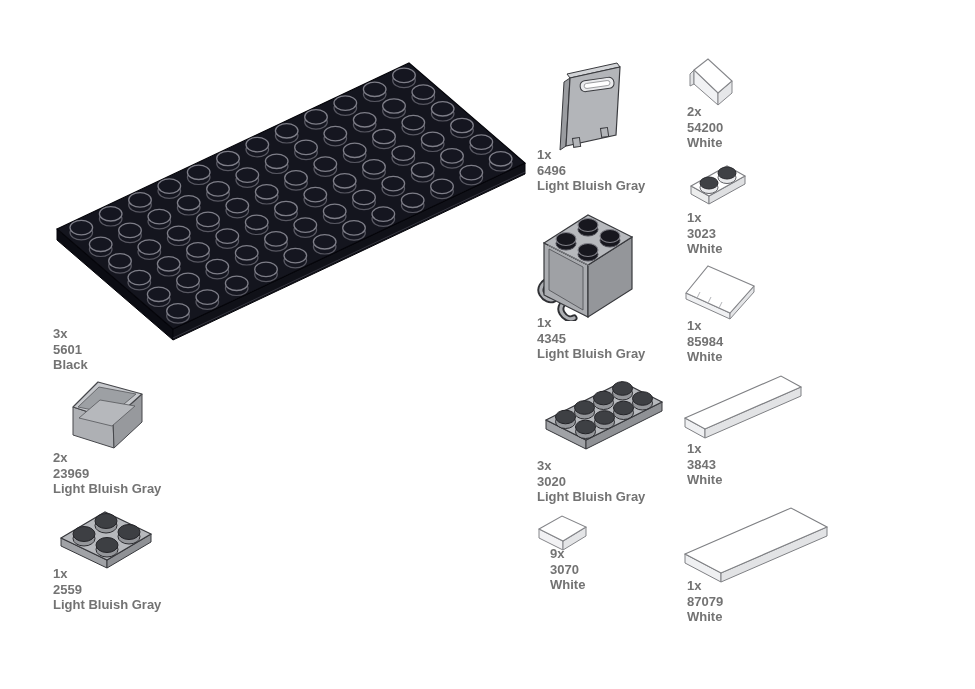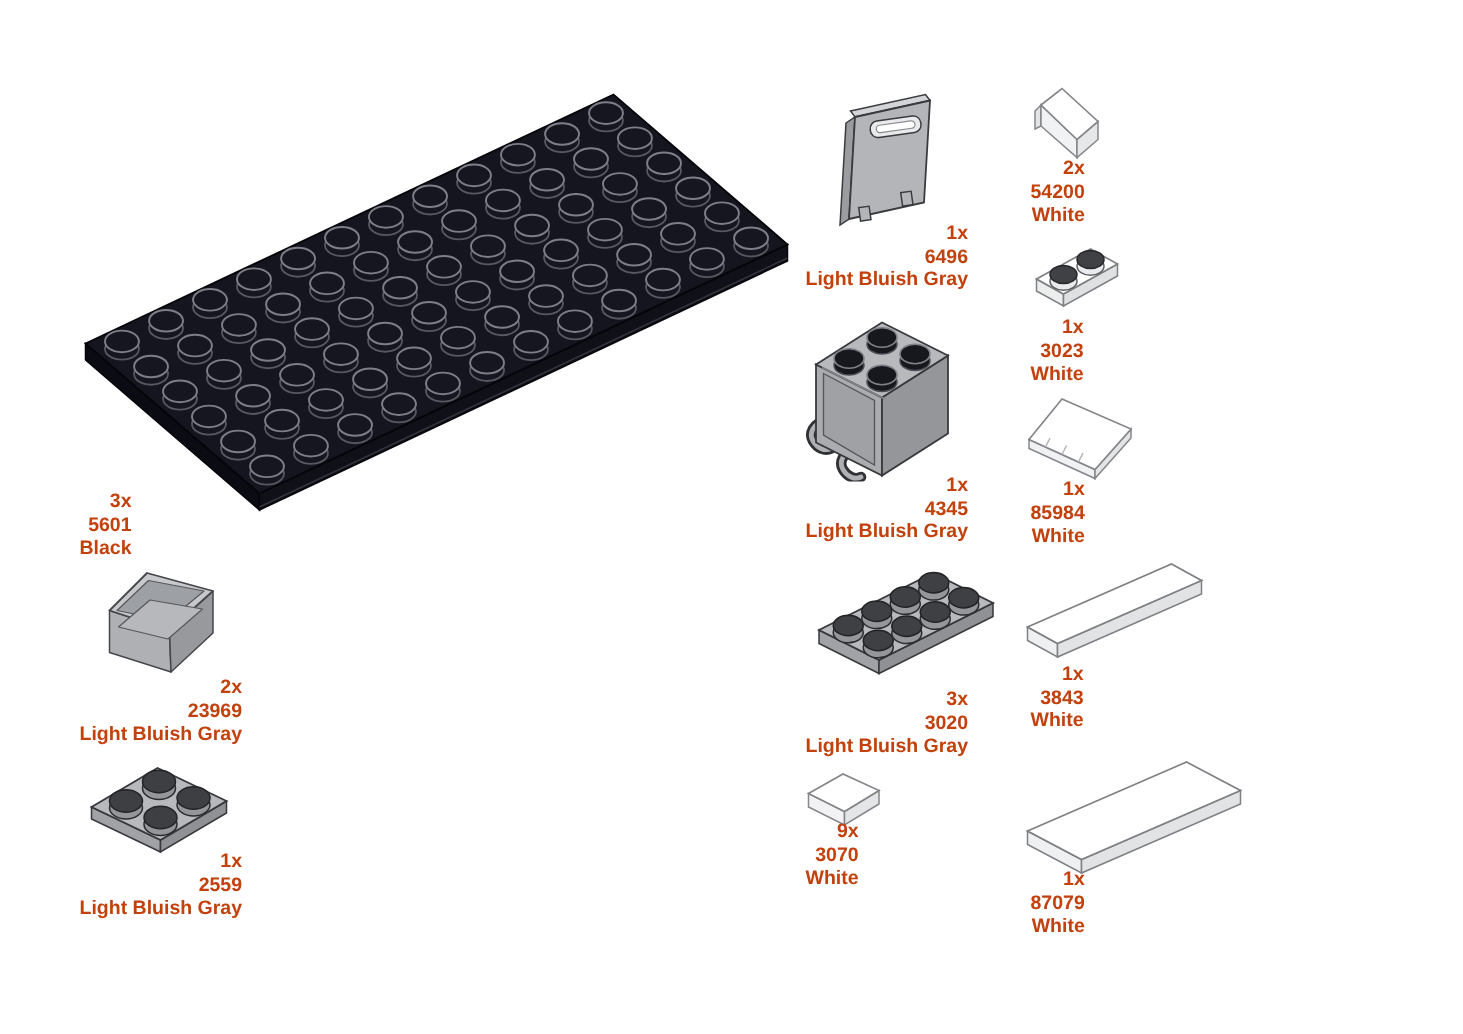--- a/index.html
+++ b/index.html
@@ -2,21 +2,21 @@
 <html><head>
 <meta charset="utf-8">
 <style>
   html,body{margin:0;padding:0;background:#ffffff;}
   body{width:975px;height:689px;position:relative;overflow:hidden;
        font-family:"Liberation Sans",sans-serif;}
   .canvas{position:absolute;inset:0;background:#ffffff;}
   figure.part{margin:0;}
   svg.pimg{position:absolute;}
   figcaption.plabel{position:absolute;font-weight:bold;font-size:13px;
-       line-height:15.5px;color:#c2410c;white-space:nowrap;text-align:right;}
+       line-height:15.5px;color:#737373;white-space:nowrap;}
   figcaption.plabel span{display:block;}
 </style>
 </head>
 <body>
 
 <div class="canvas">
 
   <figure class="part">
     <svg class="pimg" style="left:48px;top:10px;width:492px;height:345px" viewBox="0 0 492 345">
       <polygon points="9,219 125,319 125,330 9,230" fill="#0b0c13" stroke="#05050a" stroke-width="1"></polygon>
@@ -293,21 +293,21 @@
       <span>Light Bluish Gray</span>
     </figcaption>
   </figure>
 
   <figure class="part">
     <svg class="pimg" style="left:535px;top:508px;width:58px;height:48px" viewBox="0 0 58 48">
       <polygon points="4,21 28,33 28,42 4,30" fill="#f2f2f4" stroke="#85868a" stroke-width="1"></polygon>
       <polygon points="28,33 51,19 51,28 28,42" fill="#e4e5e7" stroke="#85868a" stroke-width="1"></polygon>
       <polygon points="4,21 27,8 51,19 28,33" fill="#ffffff" stroke="#85868a" stroke-width="1.1"></polygon>
     </svg>
-    <figcaption class="plabel" style="left:537px;top:546px">
+    <figcaption class="plabel" style="left:550px;top:546px">
       <span>9x</span>
       <span>3070</span>
       <span>White</span>
     </figcaption>
   </figure>
 
   <figure class="part">
     <svg class="pimg" style="left:683px;top:50px;width:54px;height:62px" viewBox="0 0 54 62">
       <polygon points="11,20 7,24 7,36 11,34" fill="#e3e4e6" stroke="#85868a" stroke-width="1"></polygon>
       <polygon points="11,20 35,43 35,55 11,34" fill="#f1f2f4" stroke="#85868a" stroke-width="1"></polygon>

